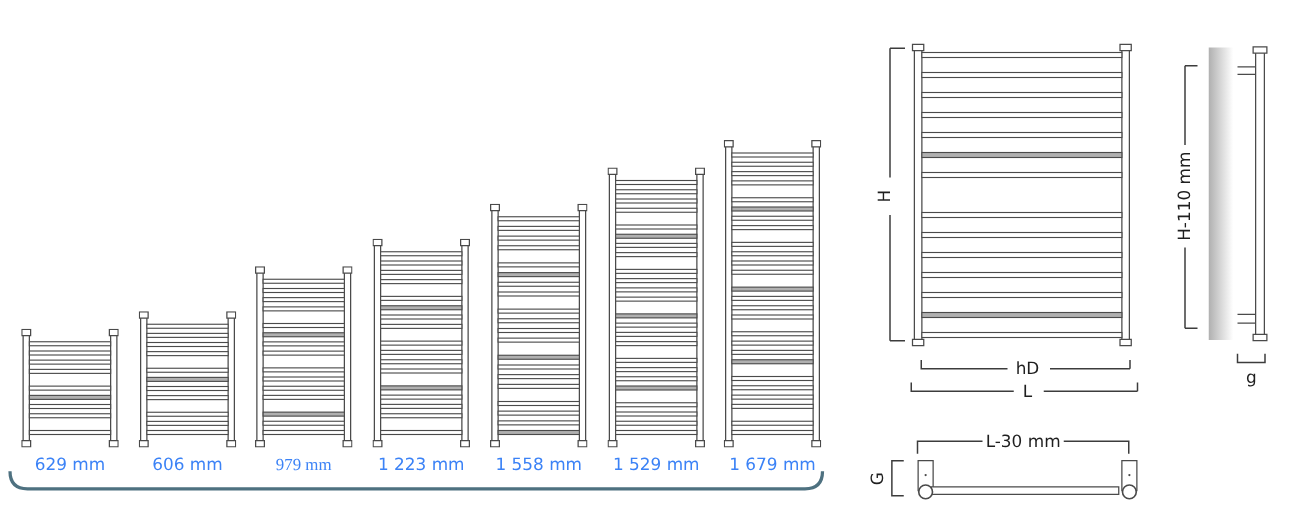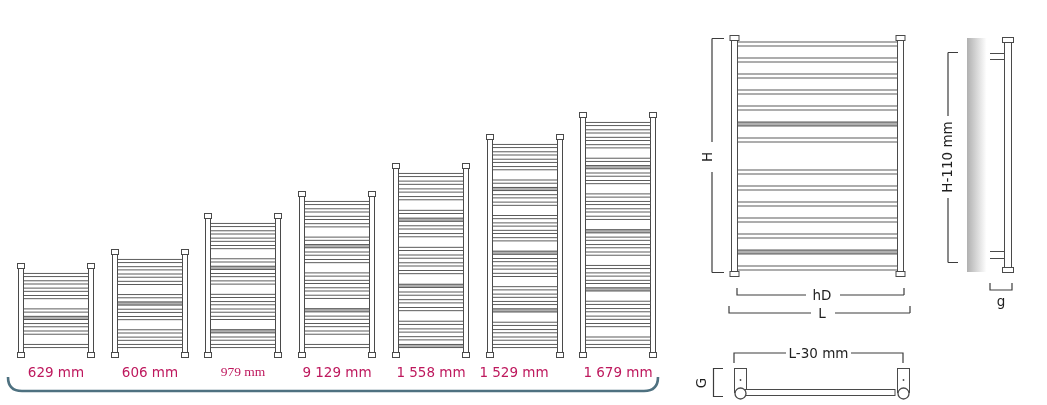--- a/index.html
+++ b/index.html
@@ -1,20 +1,20 @@
 <!DOCTYPE html>
 <html><head>
 <meta charset="utf-8">
 <style>
   html,body{margin:0;padding:0;background:#fff;}
   .stage{position:relative;width:1047px;height:405px;background:#ffffff;overflow:hidden;
          font-family:"DejaVu Sans","Liberation Sans",sans-serif;}
   .abs{position:absolute;}
   .rad-label{position:absolute;top:364px;width:92px;text-align:center;
-             font-size:13.5px;color:#be185d;white-space:nowrap;}
+             font-size:13.5px;color:#3b82f6;white-space:nowrap;}
   .radiator-figure{position:absolute;}
   svg text{font-family:"DejaVu Sans","Liberation Sans",sans-serif;fill:#1f1f1f;
            font-size:13.5px;}
 </style>
 </head>
 <body>
 
 <div class="stage">
 
   <div class="radiator-figure" style="left: 17px; top: 263px;"><svg width="78" height="95">
@@ -206,23 +206,23 @@
           <rect x="6.5" y="204.1" width="65" height="3.2" fill="#ffffff" stroke="#4a4a4a" stroke-width="0.9"></rect>
           <rect x="6.5" y="211.5" width="65" height="3.2" fill="#ffffff" stroke="#4a4a4a" stroke-width="0.9"></rect>
           <rect x="6.5" y="225.0" width="65" height="3.2" fill="#ffffff" stroke="#4a4a4a" stroke-width="0.9"></rect>
           <rect x="6.5" y="232.4" width="65" height="3.2" fill="#ffffff" stroke="#4a4a4a" stroke-width="0.9"></rect>
         </g>
       </svg></div>
 
   <div class="rad-label" style="left: 10px;">629 mm</div>
   <div class="rad-label" style="left: 104px;">606 mm</div>
   <div class="rad-label" style="left: 197px; font-family: Liberation Serif, serif;">979 mm</div>
-  <div class="rad-label" style="left: 291px;">9 129 mm</div>
+  <div class="rad-label" style="left: 291px;">1 223 mm</div>
   <div class="rad-label" style="left: 385px;">1 558 mm</div>
-  <div class="rad-label" style="left: 468px;">1 529 mm</div>
+  <div class="rad-label" style="left: 479px;">1 529 mm</div>
   <div class="rad-label" style="left: 572px;">1 679 mm</div>
 
   <svg class="abs" style="left:0;top:368px;" width="680" height="34">
     <path d="M8 9 Q8 23 22 23 H644 Q658 23 658 9" fill="none" stroke="#4e7180" stroke-width="2.6"></path>
   </svg>
 
   <svg class="abs" style="left:690px;top:20px;" width="230" height="310" viewBox="0 0 230 310">
     <g stroke="#4a4a4a" fill="#ffffff" stroke-width="1">
       <rect x="41.5" y="19.5" width="6" height="233"></rect>
       <rect x="207.5" y="19.5" width="6" height="233"></rect>

